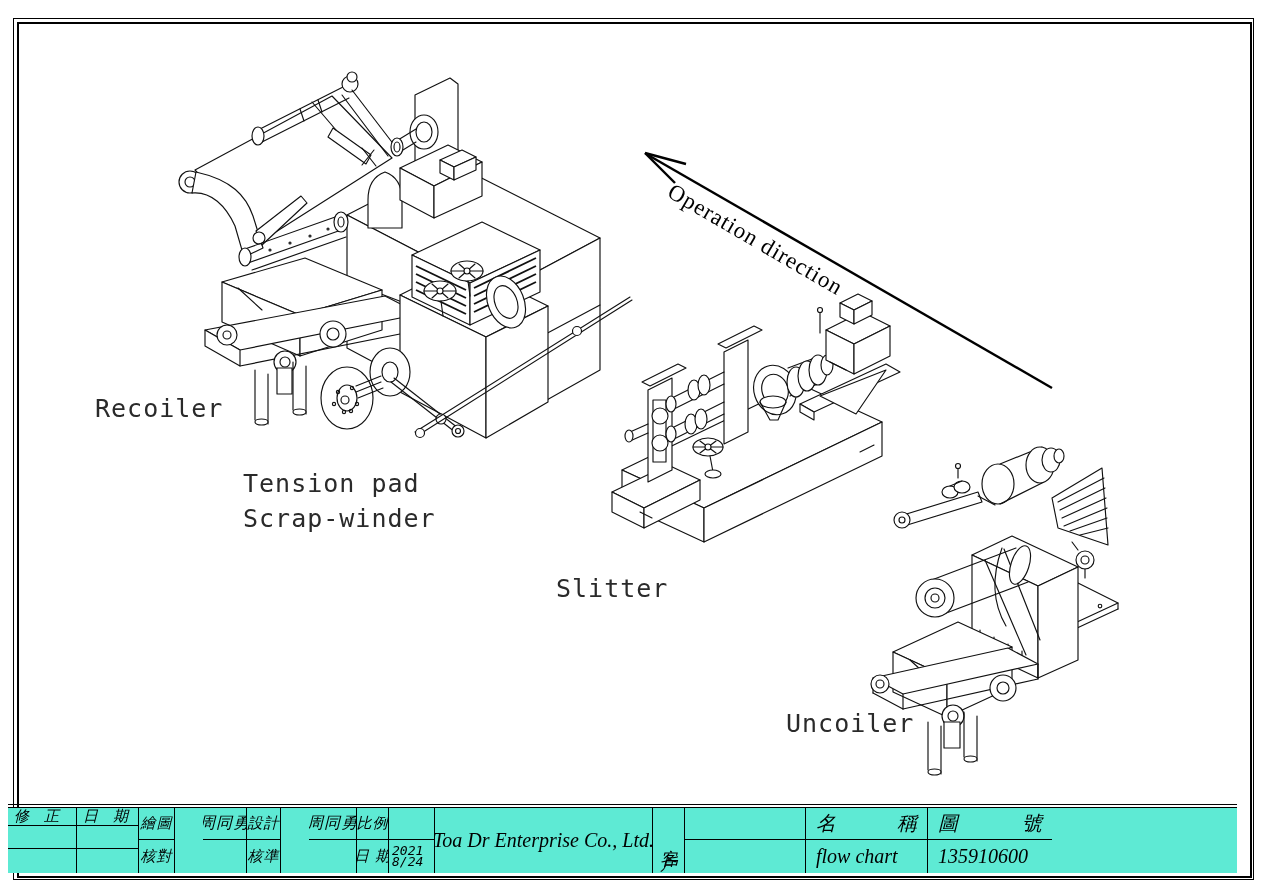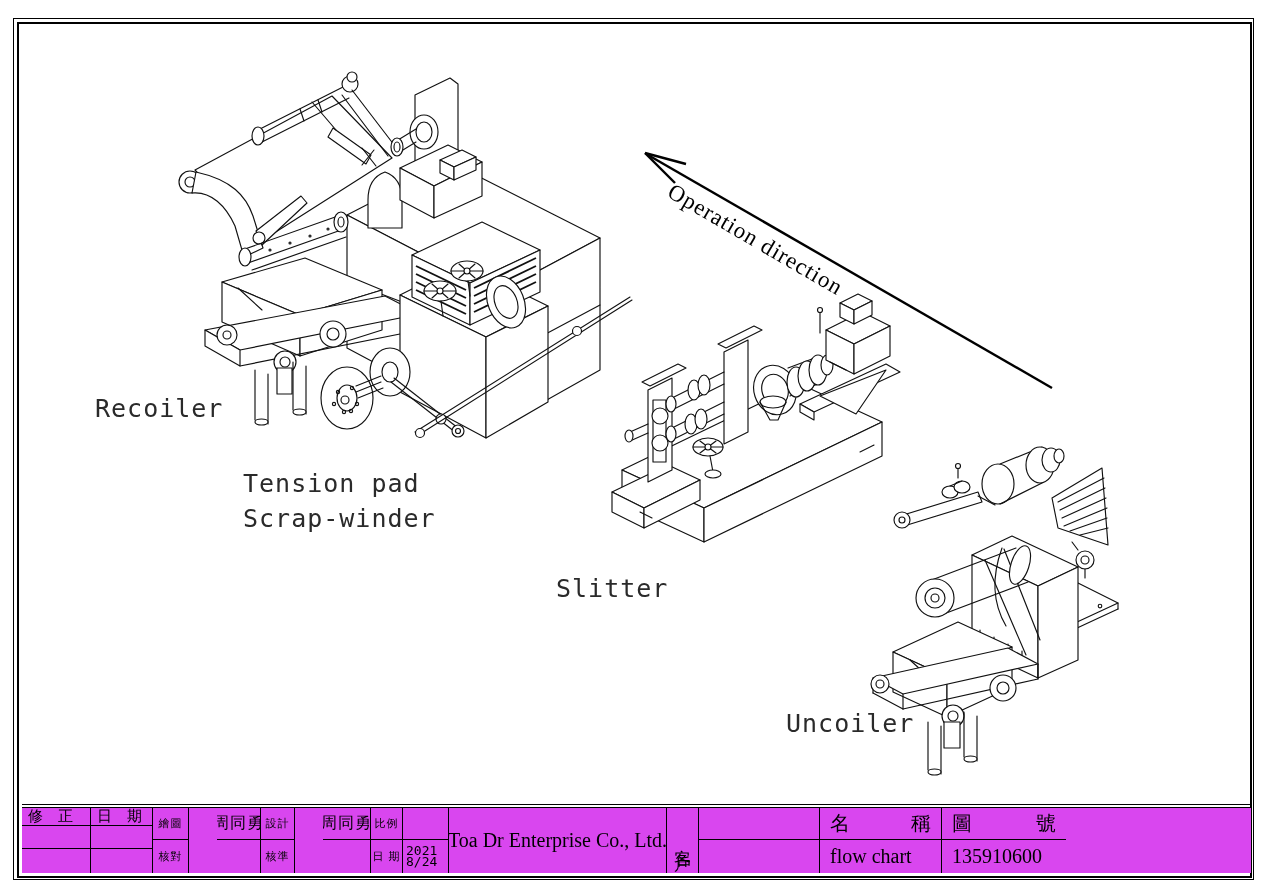--- a/index.html
+++ b/index.html
@@ -12,33 +12,33 @@
   svg.draw{position:absolute;left:0;top:0;}
   svg .ln{stroke:#111;stroke-width:1.15;fill:none;stroke-linejoin:round;stroke-linecap:round;}
   svg .fc{stroke:#111;stroke-width:1.15;fill:#fff;stroke-linejoin:round;}
   svg .fin{stroke:#111;stroke-width:1.9;fill:none;}
   svg .arrow{stroke:#000;stroke-width:2.4;fill:none;}
   svg text.cadlbl{font-family:"DejaVu Sans Mono","DejaVu Sans",monospace;
        font-size:25px;fill:#2a2a2a;letter-spacing:1px;font-weight:400;}
   svg text.oplbl{font-family:"Liberation Serif",serif;font-size:23px;fill:#000;letter-spacing:1px;}
 
   
-  .tb{position:absolute;left:22px;top:807px;width:1229px;height:66px;
-      border-top:1.5px solid #000;display:flex;box-sizing:border-box;background:#d946ef;}
+  .tb{position:absolute;left:8px;top:807px;width:1229px;height:66px;
+      border-top:1.5px solid #000;display:flex;box-sizing:border-box;background:#5eead4;font-style:italic;}
   .tb::before{content:"";position:absolute;left:0;right:0;top:-4px;height:1px;background:#000;}
   .tb .col{box-sizing:border-box;border-right:1.4px solid #000;display:flex;flex-direction:column;}
   .tb .col:last-child{border-right:none;}
   .tb .cell{box-sizing:border-box;border-bottom:1.4px solid #000;display:flex;
             align-items:center;overflow:hidden;white-space:pre;}
   .tb .cell:last-child{border-bottom:none;}
   .cjk{font-family:"Liberation Sans","DejaVu Sans",sans-serif;}
   .r3 .cell{height:24px;}
   .r3 .cell.hd{height:18px;font-size:15px;padding:0 6px;justify-content:space-between;}
   .r2 .cell{height:32.3px;}
-  .lab .cell{font-size:11px;padding:0 2px;justify-content:center;letter-spacing:1px;}
+  .lab .cell{font-size:15px;padding:0 2px;justify-content:center;letter-spacing:1px;}
   .nm .cell{font-size:16px;justify-content:center;letter-spacing:1px;margin-left:28px;}
   .val .cell{font-size:13px;line-height:11px;padding:0 3px;white-space:pre-line;
              font-family:"DejaVu Sans Mono",monospace;}
   .one{justify-content:center;align-items:center;height:100%;}
   .serif{font-family:"Liberation Serif",serif;}
   .company{font-size:20px;}
   .cust{writing-mode:vertical-rl;text-orientation:upright;font-size:17px;
         letter-spacing:5px;display:flex;align-items:center;justify-content:center;height:100%;}
   .tds{font-size:20px;text-align:center;line-height:1.35;flex-direction:column;display:flex;
        justify-content:center;height:100%;}

